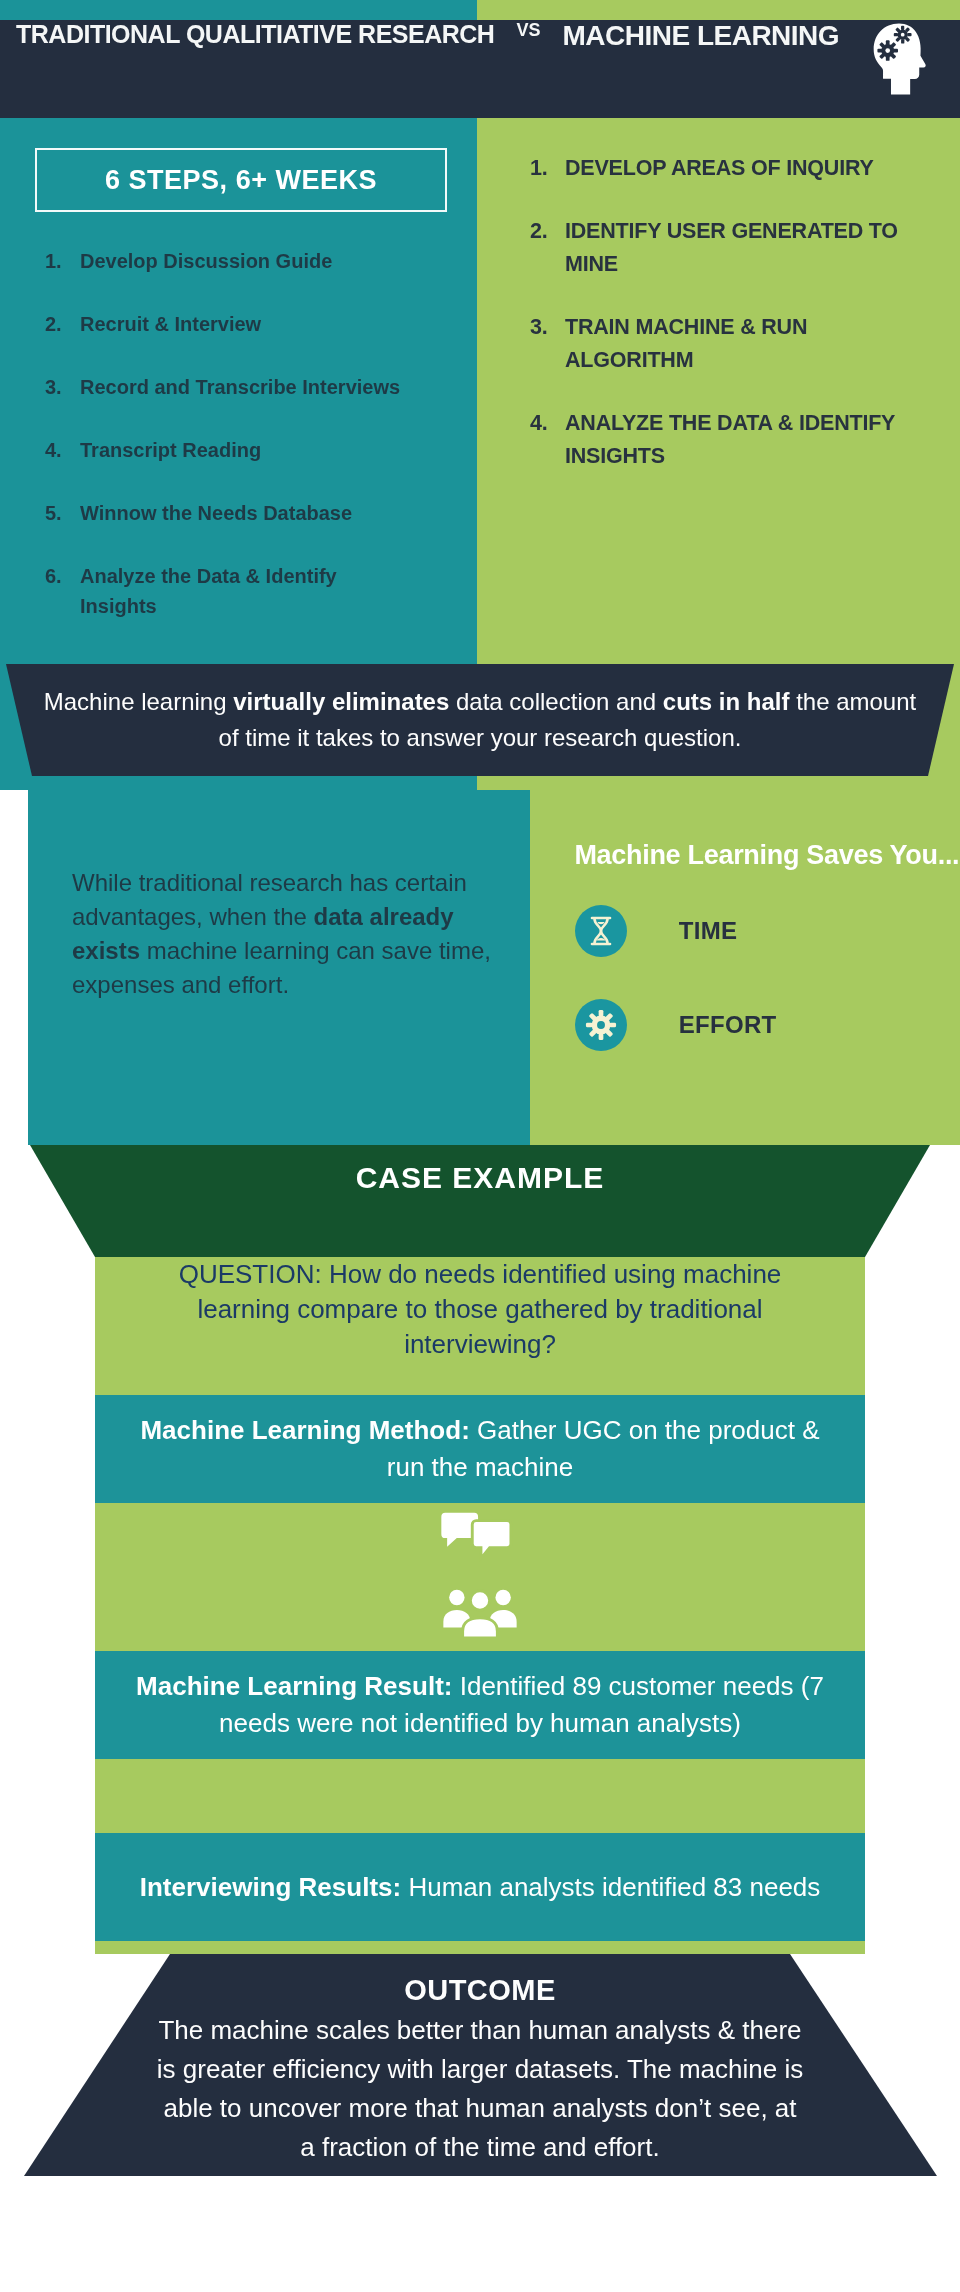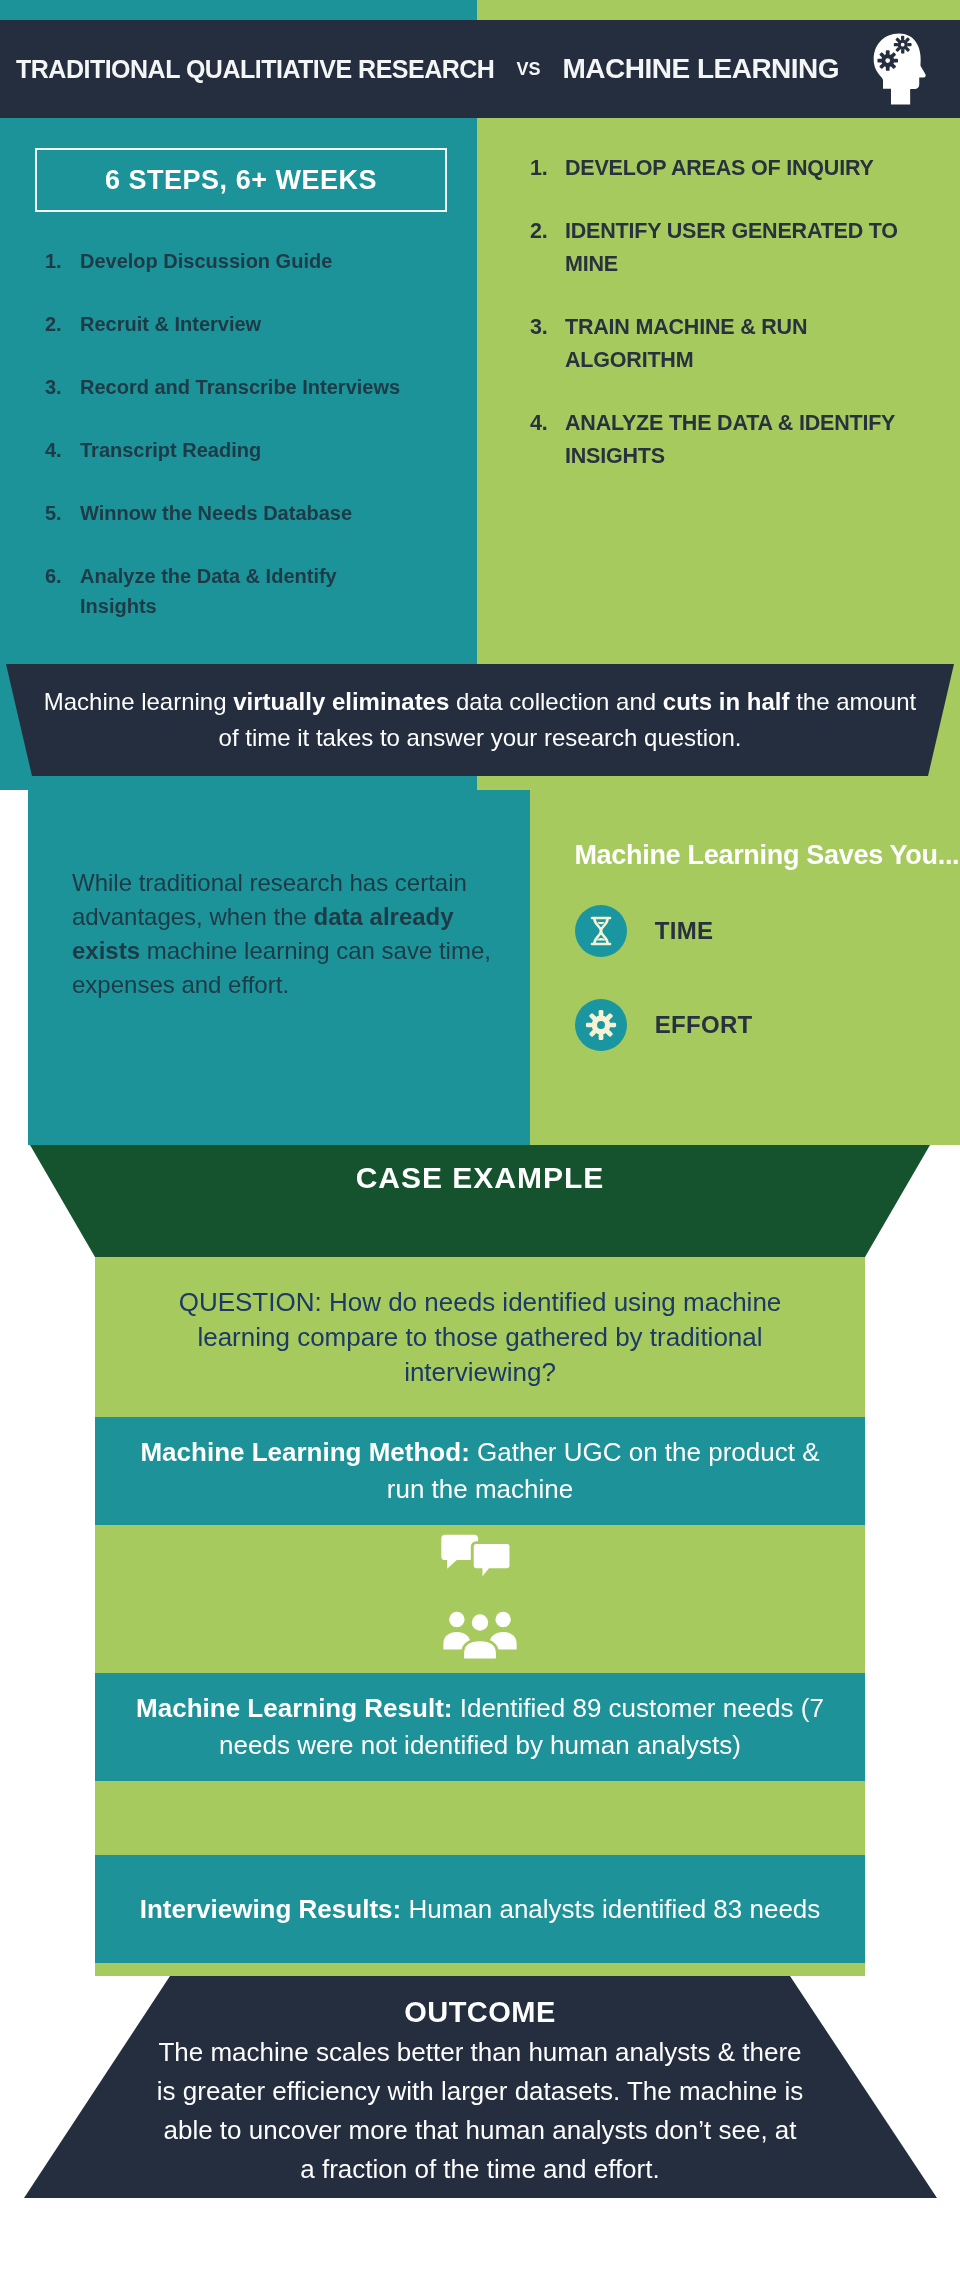--- a/index.html
+++ b/index.html
@@ -12,21 +12,21 @@
   .page { width: 960px; }
 
   
   .top-strip { height: 20px; display: flex; }
   .top-strip .ts-teal  { width: 477px; background: #1b9399; }
   .top-strip .ts-green { flex: 1; background: #a7ca5f; }
 
   
   .header {
     height: 98px; background: #242e3f;
-    display: flex; align-items: center; color: #f4f6f6;
+    display: flex; color: #f4f6f6;
   }
   .header-left-title  { font-size: 25px; font-weight: bold; letter-spacing: -0.5px; margin-left: 16px; white-space: nowrap; }
   .header-vs          { font-size: 18px; font-weight: bold; margin: 0 22px; }
   .header-right-title { font-size: 28px; font-weight: bold; letter-spacing: -0.5px; white-space: nowrap; }
   .head-icon { margin-left: 30px; display: flex; }
 
   
   .columns { display: flex; height: 537px; }
   .col-left  { width: 477px; background: #1b9399; }
   .col-right { width: 483px; background: #a7ca5f; }
@@ -78,35 +78,35 @@
   .m-title {
     margin-top: 50px; text-align: center; color: #ffffff;
     font-weight: bold; font-size: 27px; letter-spacing: -0.3px; padding-left: 44px;
   }
   .saves { margin: 34px 0 0 45px; }
   .save-row { display: flex; align-items: center; margin-bottom: 42px; height: 52px; }
   .save-circle {
     width: 52px; height: 52px; border-radius: 50%; background: #1a96a0;
     display: flex; align-items: center; justify-content: center; flex: none;
   }
-  .save-label { margin-left: 28px; font-weight: bold; font-size: 24px; color: #27313f; letter-spacing: 0.3px; }
+  .save-label { margin-left: 52px; font-weight: bold; font-size: 24px; color: #27313f; letter-spacing: 0.3px; }
 
   
   .case-banner { height: 112px; background: #ffffff; position: relative; }
   .cb-trap {
     position: absolute; inset: 0; background: #14532d;
     clip-path: polygon(30px 0, 930px 0, 865px 112px, 95px 112px);
     color: #ffffff; text-align: center;
   }
   .cb-title { font-size: 30px; font-weight: bold; margin-top: 16px; letter-spacing: 1px; }
   .cb-topic { font-size: 26px; margin-top: 5px; }
 
   
   .case-body { width: 770px; margin-left: 95px; }
-  .q-block { background: #a7ca5f; height: 160px; display: flex; align-items: center; justify-content: center; }
+  .q-block { background: #a7ca5f; height: 138px; display: flex; align-items: flex-start; justify-content: center; }
   .q-text { color: #1b3a66; font-size: 26px; line-height: 35px; text-align: center; width: 640px; }
   .band { background: #1d9399; height: 108px; display: flex; align-items: center; justify-content: center; }
   .band-text { color: #ffffff; font-size: 26px; line-height: 37px; text-align: center; width: 700px; }
   .band-text .lead { font-weight: bold; }
   .spacer { background: #a7ca5f; height: 74px; display: flex; align-items: center; justify-content: center; }
   .tail { background: #a7ca5f; height: 13px; }
 
   
   .outcome { height: 230px; position: relative; background: #ffffff; }
   .out-trap {

